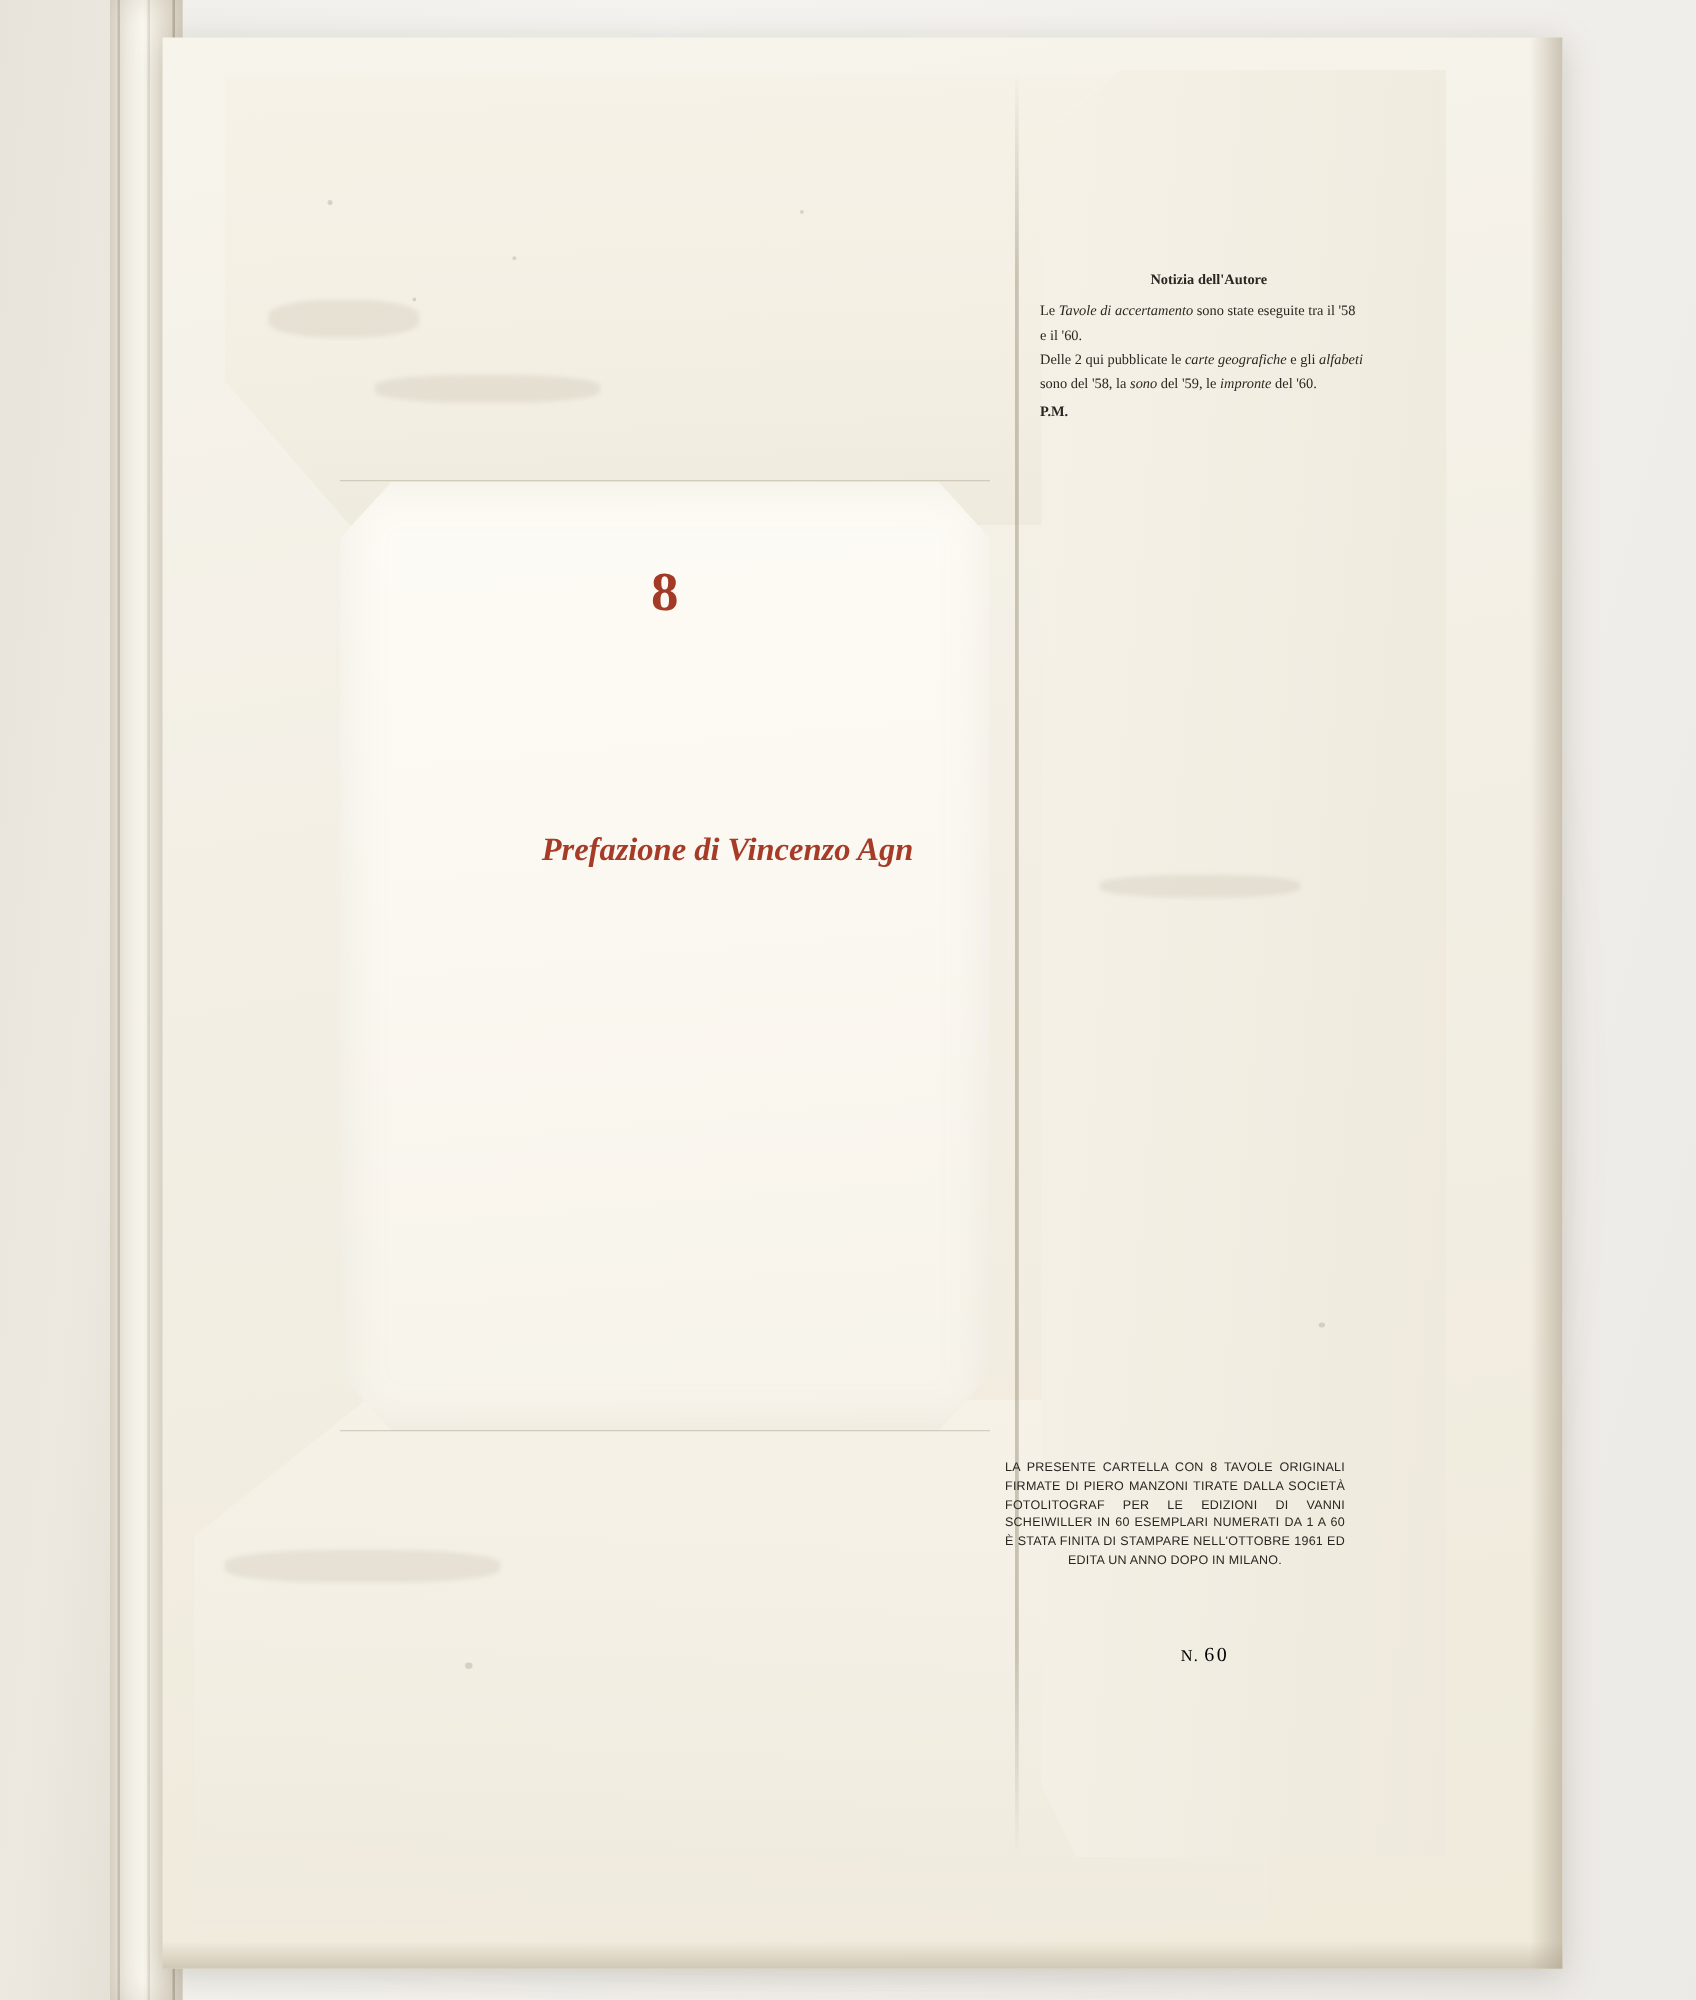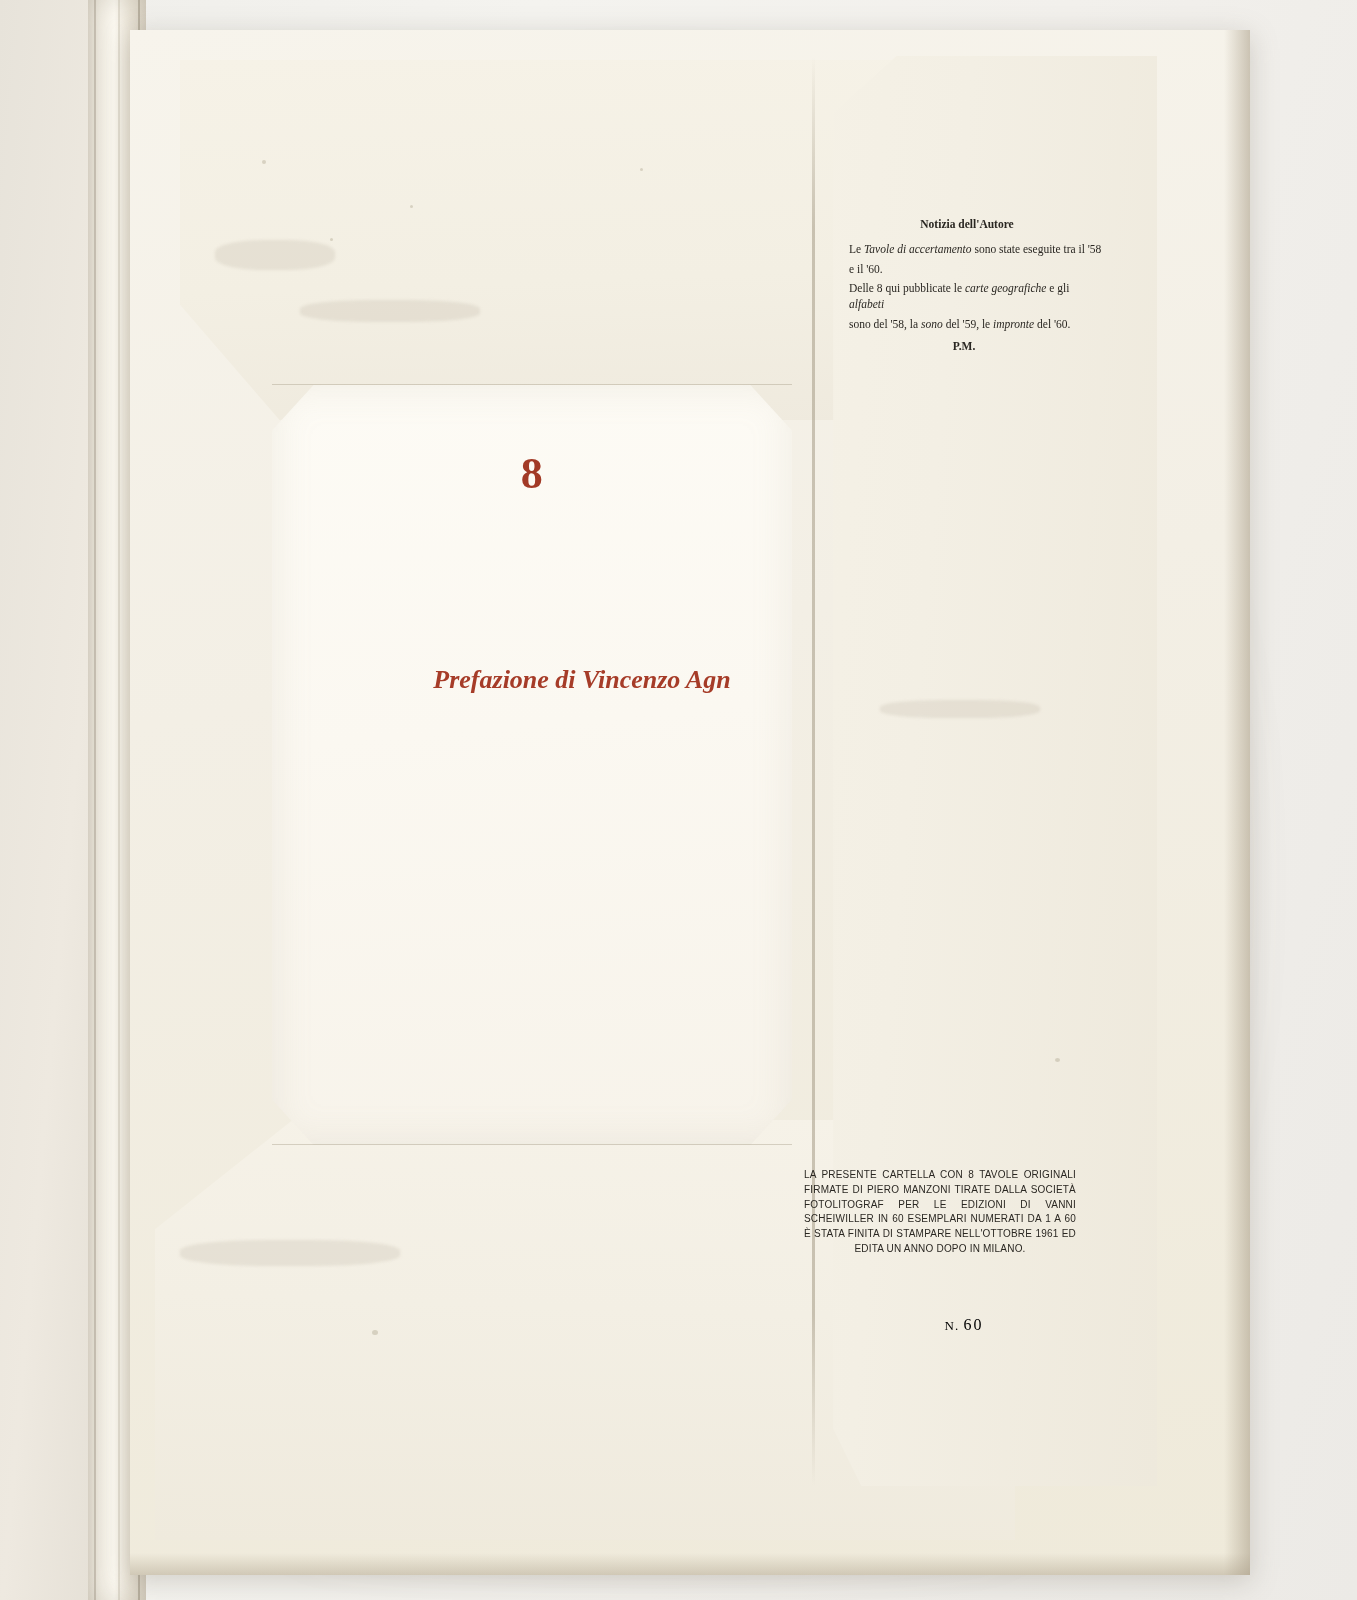--- a/index.html
+++ b/index.html
@@ -214,24 +214,24 @@
     font-size: 11.5px;
     line-height: 1.42;
     color: #2a2722;
   }
   .note-title {
     text-align: center;
     font-weight: bold;
     margin-bottom: 9px;
     font-size: 11.5px;
   }
-  .note p { margin: 0 0 3px 17px; }
+  .note p { margin: 0 0 3px 0; }
   .note .it { font-style: italic; }
   .note-sign {
-    text-align: center;
+    text-align: left;
     font-weight: bold;
     margin-top: 6px;
     padding-right: 6px;
   }
 
   
   .colophon {
     position: absolute;
     left: 804px;
     top: 1168px;
@@ -308,21 +308,21 @@
   <div class="scuff" style="left:180px; top:1240px; width:220px; height:26px;"></div>
   <div class="scuff" style="left:880px; top:700px; width:160px; height:18px;"></div>
 
   <div class="title-number">8</div>
   <div class="title-sub">Prefazione di Vincenzo Agn</div>
 
   <div class="note">
     <div class="note-title">Notizia dell'Autore</div>
     <p><span>Le </span><span class="it">Tavole di accertamento</span><span> sono state eseguite tra il '58</span></p>
     <p>e il '60.</p>
-    <p><span>Delle 8 qui pubblicate le </span><span class="it">carte geografiche</span><span> e gli </span><span class="it">alfabeti</span></p>
+    <p><span>Delle 2 qui pubblicate le </span><span class="it">carte geografiche</span><span> e gli </span><span class="it">alfabeti</span></p>
     <p><span>sono del '58, la </span><span class="it">sono</span><span> del '59, le </span><span class="it">impronte</span><span> del '60.</span></p>
     <div class="note-sign">P.M.</div>
   </div>
 
   <div class="colophon">LA PRESENTE CARTELLA CON 8 TAVOLE ORIGINALI FIRMATE DI PIERO MANZONI TIRATE DALLA SOCIETÀ FOTOLITOGRAF PER LE EDIZIONI DI VANNI SCHEIWILLER IN 60 ESEMPLARI NUMERATI DA 1 A 60 È STATA FINITA DI STAMPARE NELL'OTTOBRE 1961 ED EDITA UN ANNO DOPO IN MILANO.</div>
   <div class="copy-number">
     <span>N.</span>
     <span class="num">60</span>
   </div>
 

